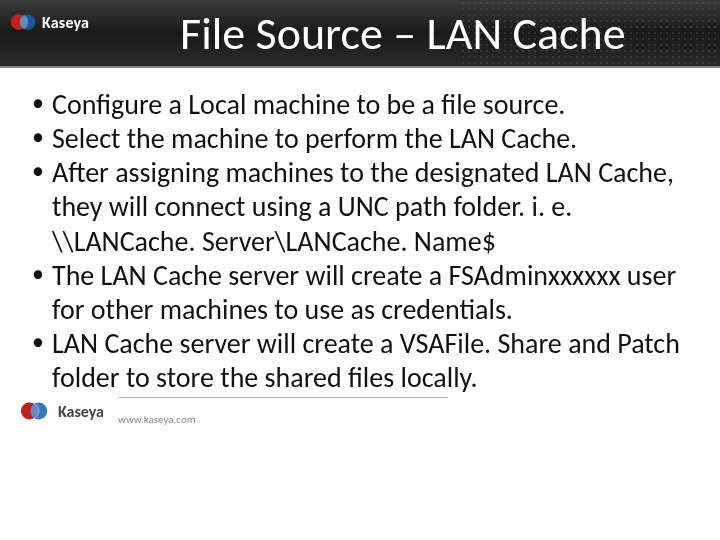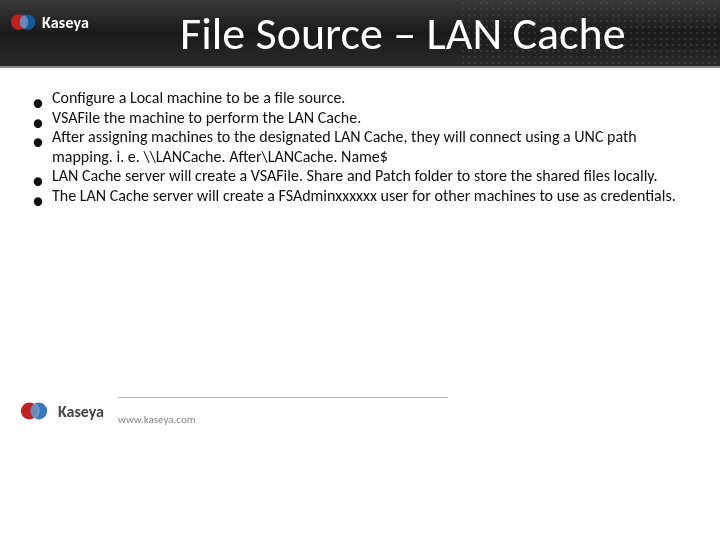--- a/index.html
+++ b/index.html
@@ -52,21 +52,21 @@
   .content {
     position: absolute;
     top: 88px; left: 24px; right: 28px;
   }
   ul.bullets {
     list-style: none;
   }
   ul.bullets li {
     position: relative;
     padding-left: 28px;
-    font-size: 16px;
+    font-size: 28px;
     line-height: 1.22;
     color: #111;
     margin-bottom: 0px;
   }
   ul.bullets li::before {
     content: "•";
     position: absolute;
     left: 8px;
     top: 0;
     font-size: 24px;
@@ -113,24 +113,24 @@
         </svg>
       </span>
       <span class="logo-text">Kaseya</span>
     </div>
     <div class="title">File Source – LAN Cache</div>
   </div>
 
   <div class="content">
     <ul class="bullets">
       <li>Configure a Local machine to be a file source.</li>
-      <li>VSAFile the machine to perform the LAN Cache.</li>
-      <li>After assigning machines to the designated LAN Cache, they will connect using a UNC path mapping.  i. e. \\LANCache. After\LANCache. Name$</li>
+      <li>Select the machine to perform the LAN Cache.</li>
+      <li>After assigning machines to the designated LAN Cache, they will connect using a UNC path folder.  i. e. \\LANCache. Server\LANCache. Name$</li>
+      <li>The LAN Cache server will create a FSAdminxxxxxx user for other machines to use as credentials.</li>
       <li>LAN Cache server will create a VSAFile. Share and Patch folder to store the shared files locally.</li>
-      <li>The LAN Cache server will create a FSAdminxxxxxx user for other machines to use as credentials.</li>
     </ul>
   </div>
 
   <div class="footer">
     <span class="logo-mark">
       <svg viewBox="0 0 32 32" width="30" height="30">
         <circle cx="10" cy="16" r="9" fill="#c02020"></circle>
         <circle cx="20" cy="16" r="9" fill="#1560b0" fill-opacity="0.85"></circle>
         <path d="M16 8 A9 9 0 0 1 16 24 A9 9 0 0 1 16 8" fill="#fff" fill-opacity="0.3"></path>
       </svg>

